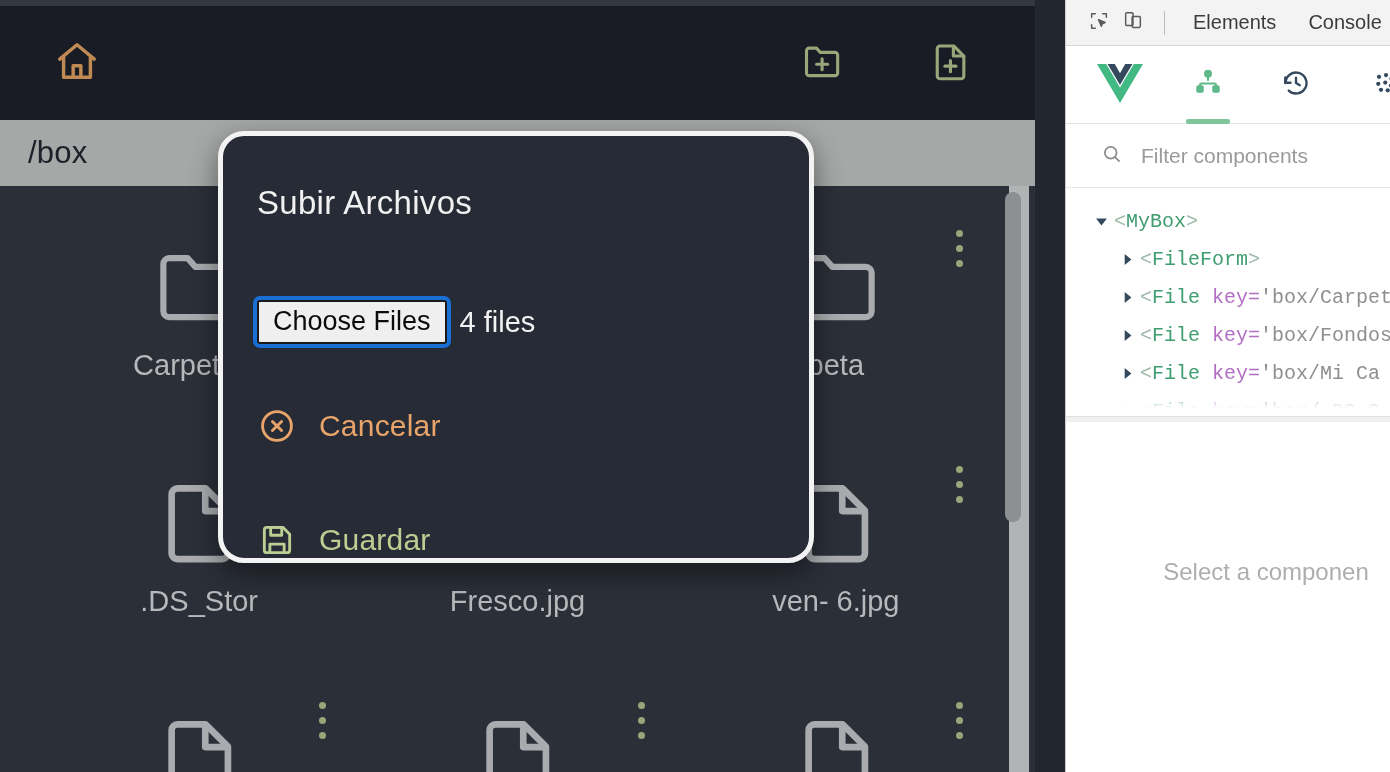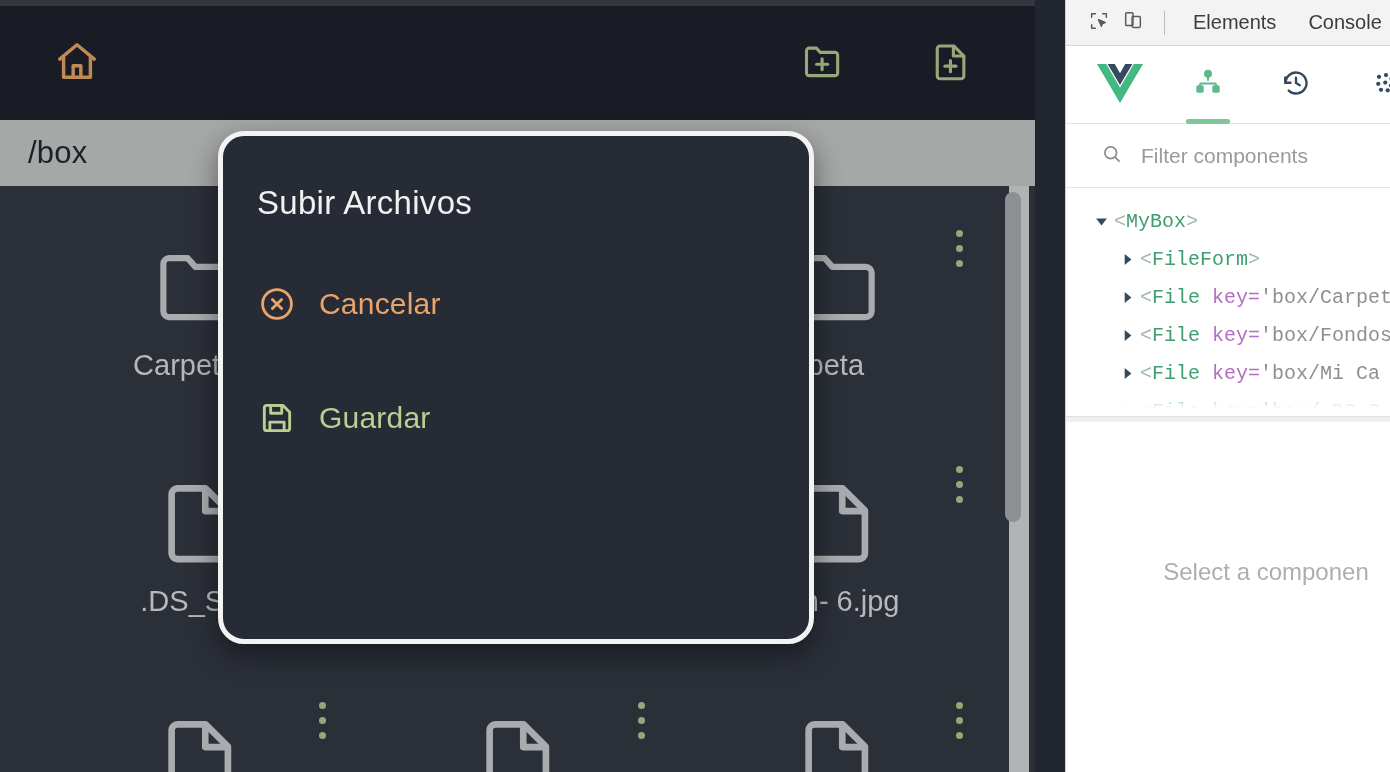--- a/index.html
+++ b/index.html
@@ -88,21 +88,21 @@
     width: 20px; height: 592px; background: #b1b3b5;
   }
 
   
   .modal-backdrop {
     position: absolute; inset: 0;
   }
   .modal {
     position: absolute;
     left: 218px; top: 131px;
-    width: 596px; height: 513px;
+    width: 596px; height: 432px;
     background: #262b36;
     border: 5px solid #f3f3f3;
     border-radius: 26px;
     box-shadow: 0 10px 28px rgba(0,0,0,.45);
     padding: 48px 0 0 34px;
   }
   .modal-title { font-size: 33px; color: #f1f1f1; letter-spacing: .3px; }
 
   .file-input-row {
     margin-top: 78px;
@@ -408,20 +408,24 @@
 
       <div class="vscroll-track">
         <div class="vscroll"></div>
       </div>
     </div>
 
     <div class="modal-backdrop">
       <div class="modal">
         <div class="modal-title">Subir Archivos</div>
 
+        <div class="file-input-row">
+          <span class="choose-files">Choose Files</span>
+          <span class="file-count">4 files</span>
+        </div>
 
         <div class="modal-action">
           <span class="action-icon">
             <svg width="38" height="38" viewBox="0 0 24 24" fill="none" stroke="#e9a469" stroke-width="1.8" stroke-linecap="round" stroke-linejoin="round">
               <circle cx="12" cy="12" r="9.1"></circle>
               <path d="M9.1 9.1l5.8 5.8"></path>
                 <path d="M14.9 9.1l-5.8 5.8"></path>
             </svg>
           </span>
           <span class="action-label lbl-cancel">Cancelar</span>

